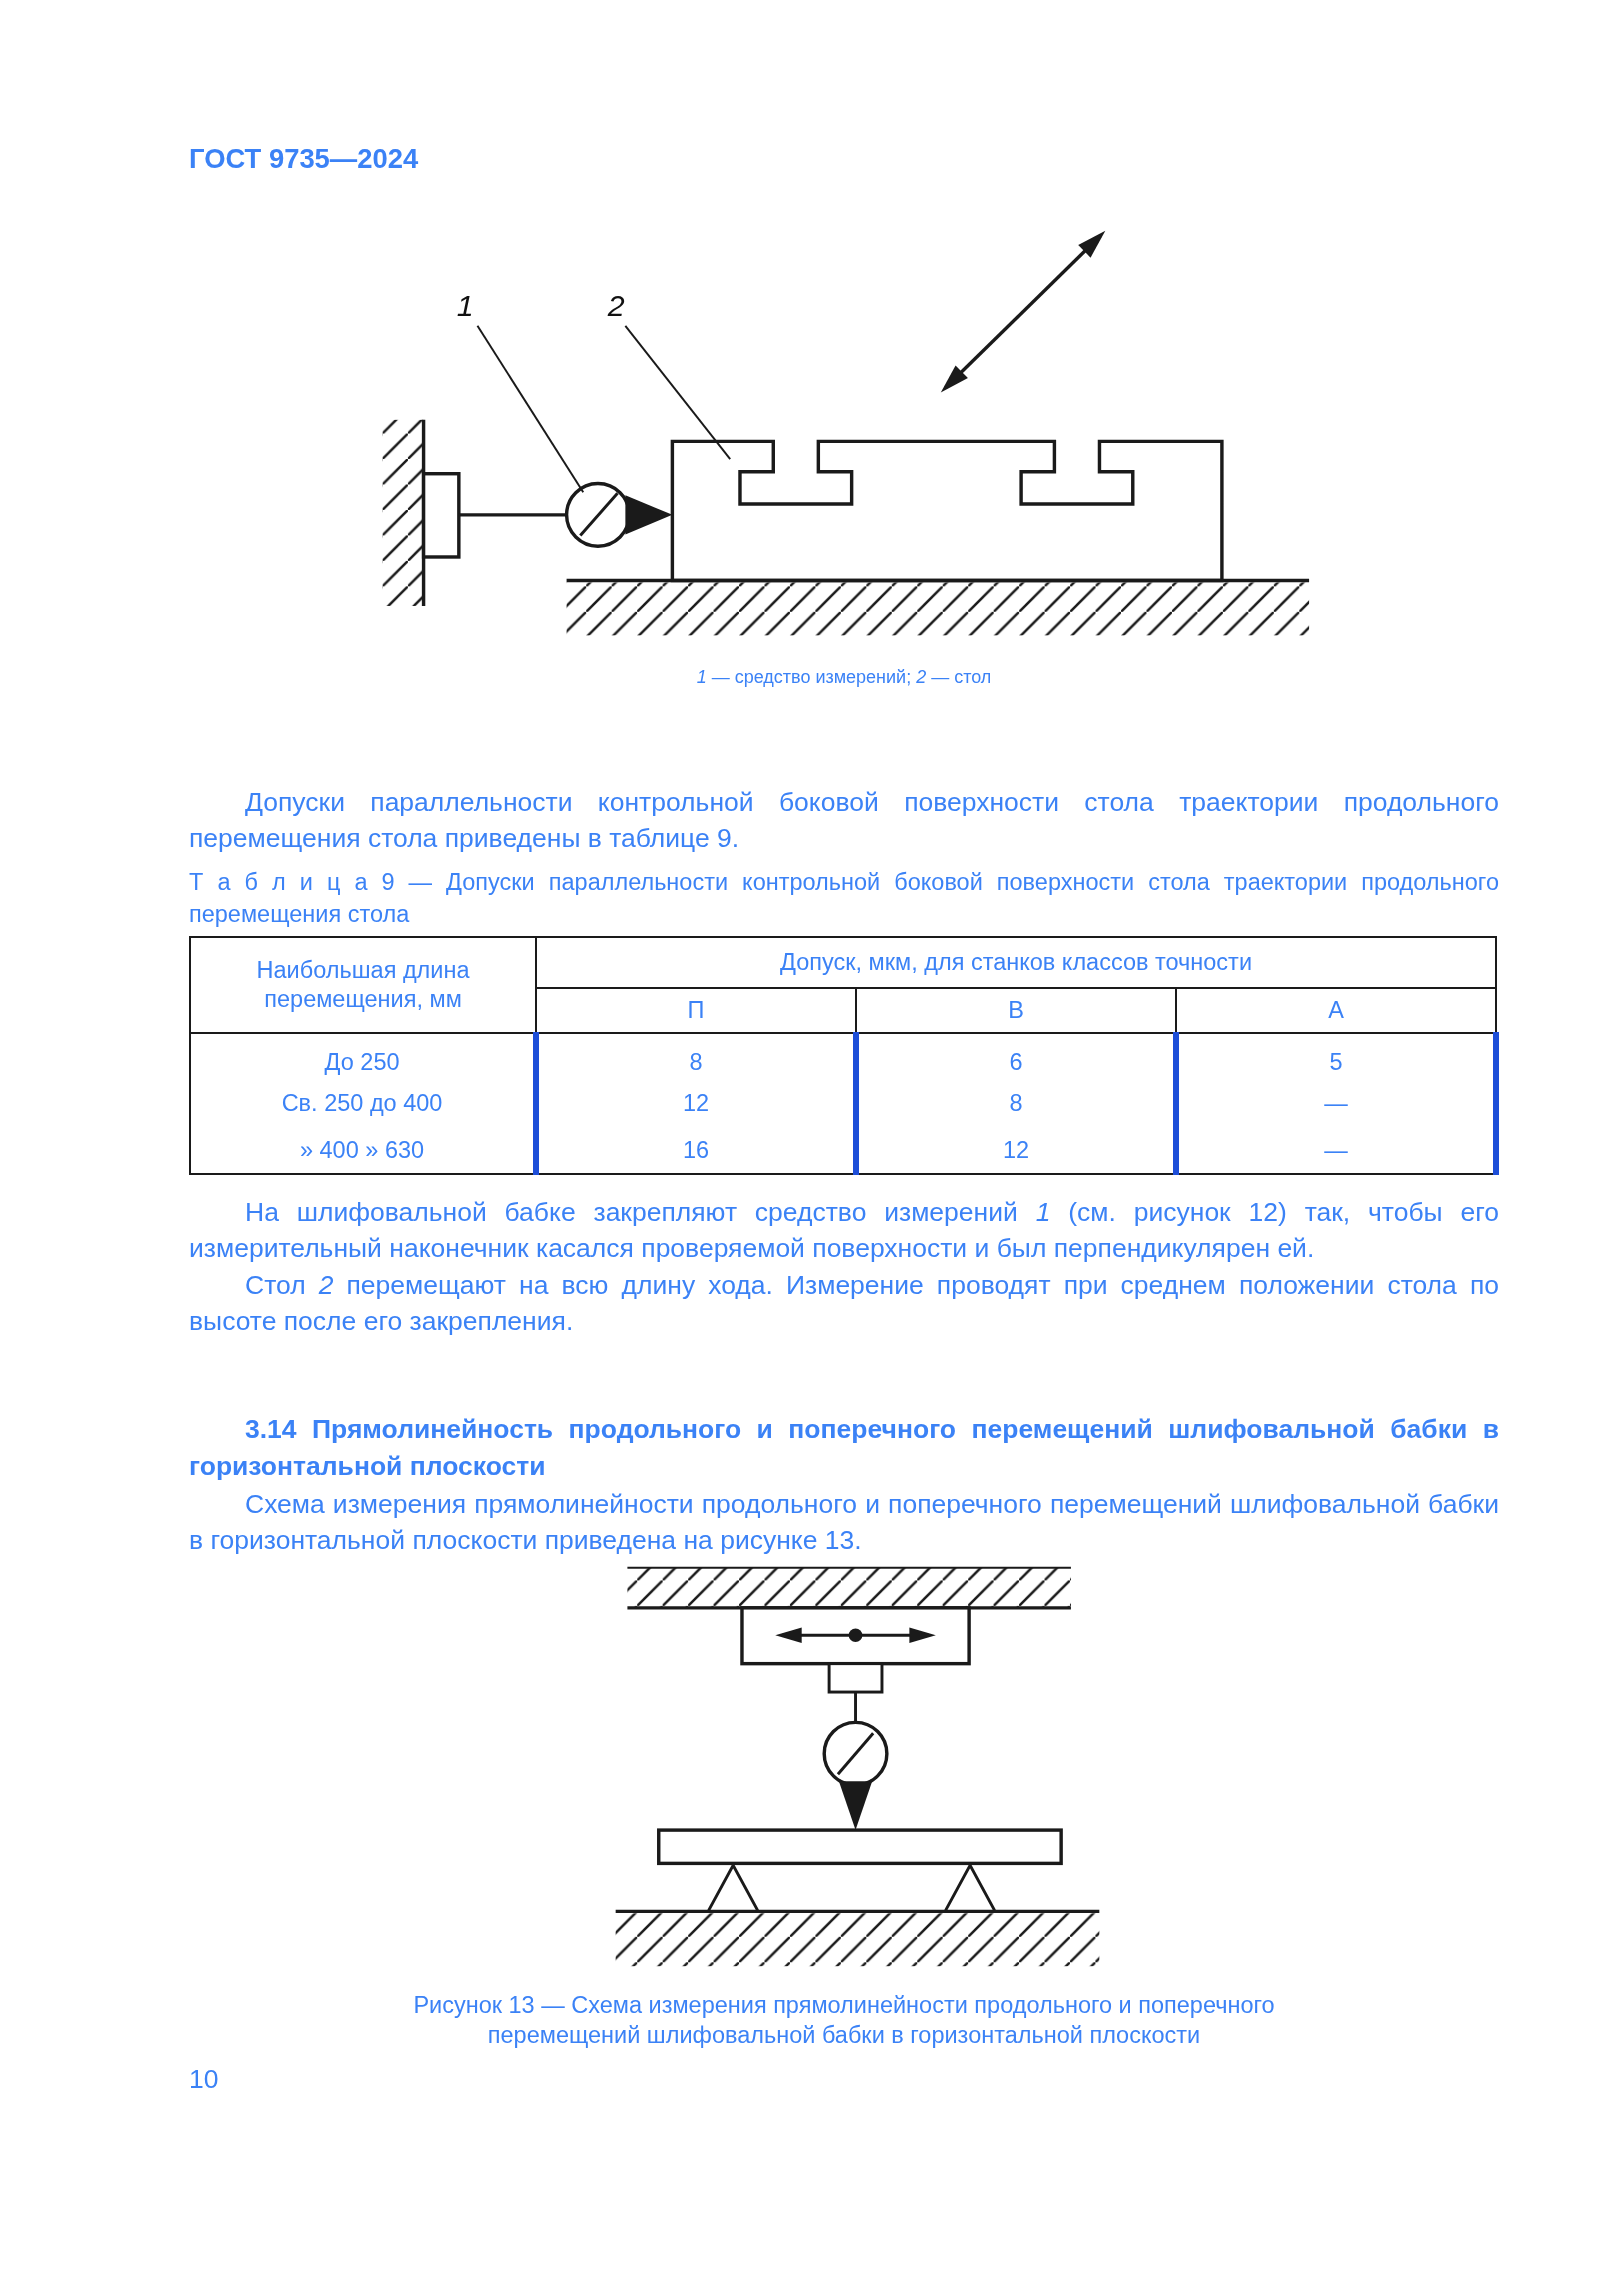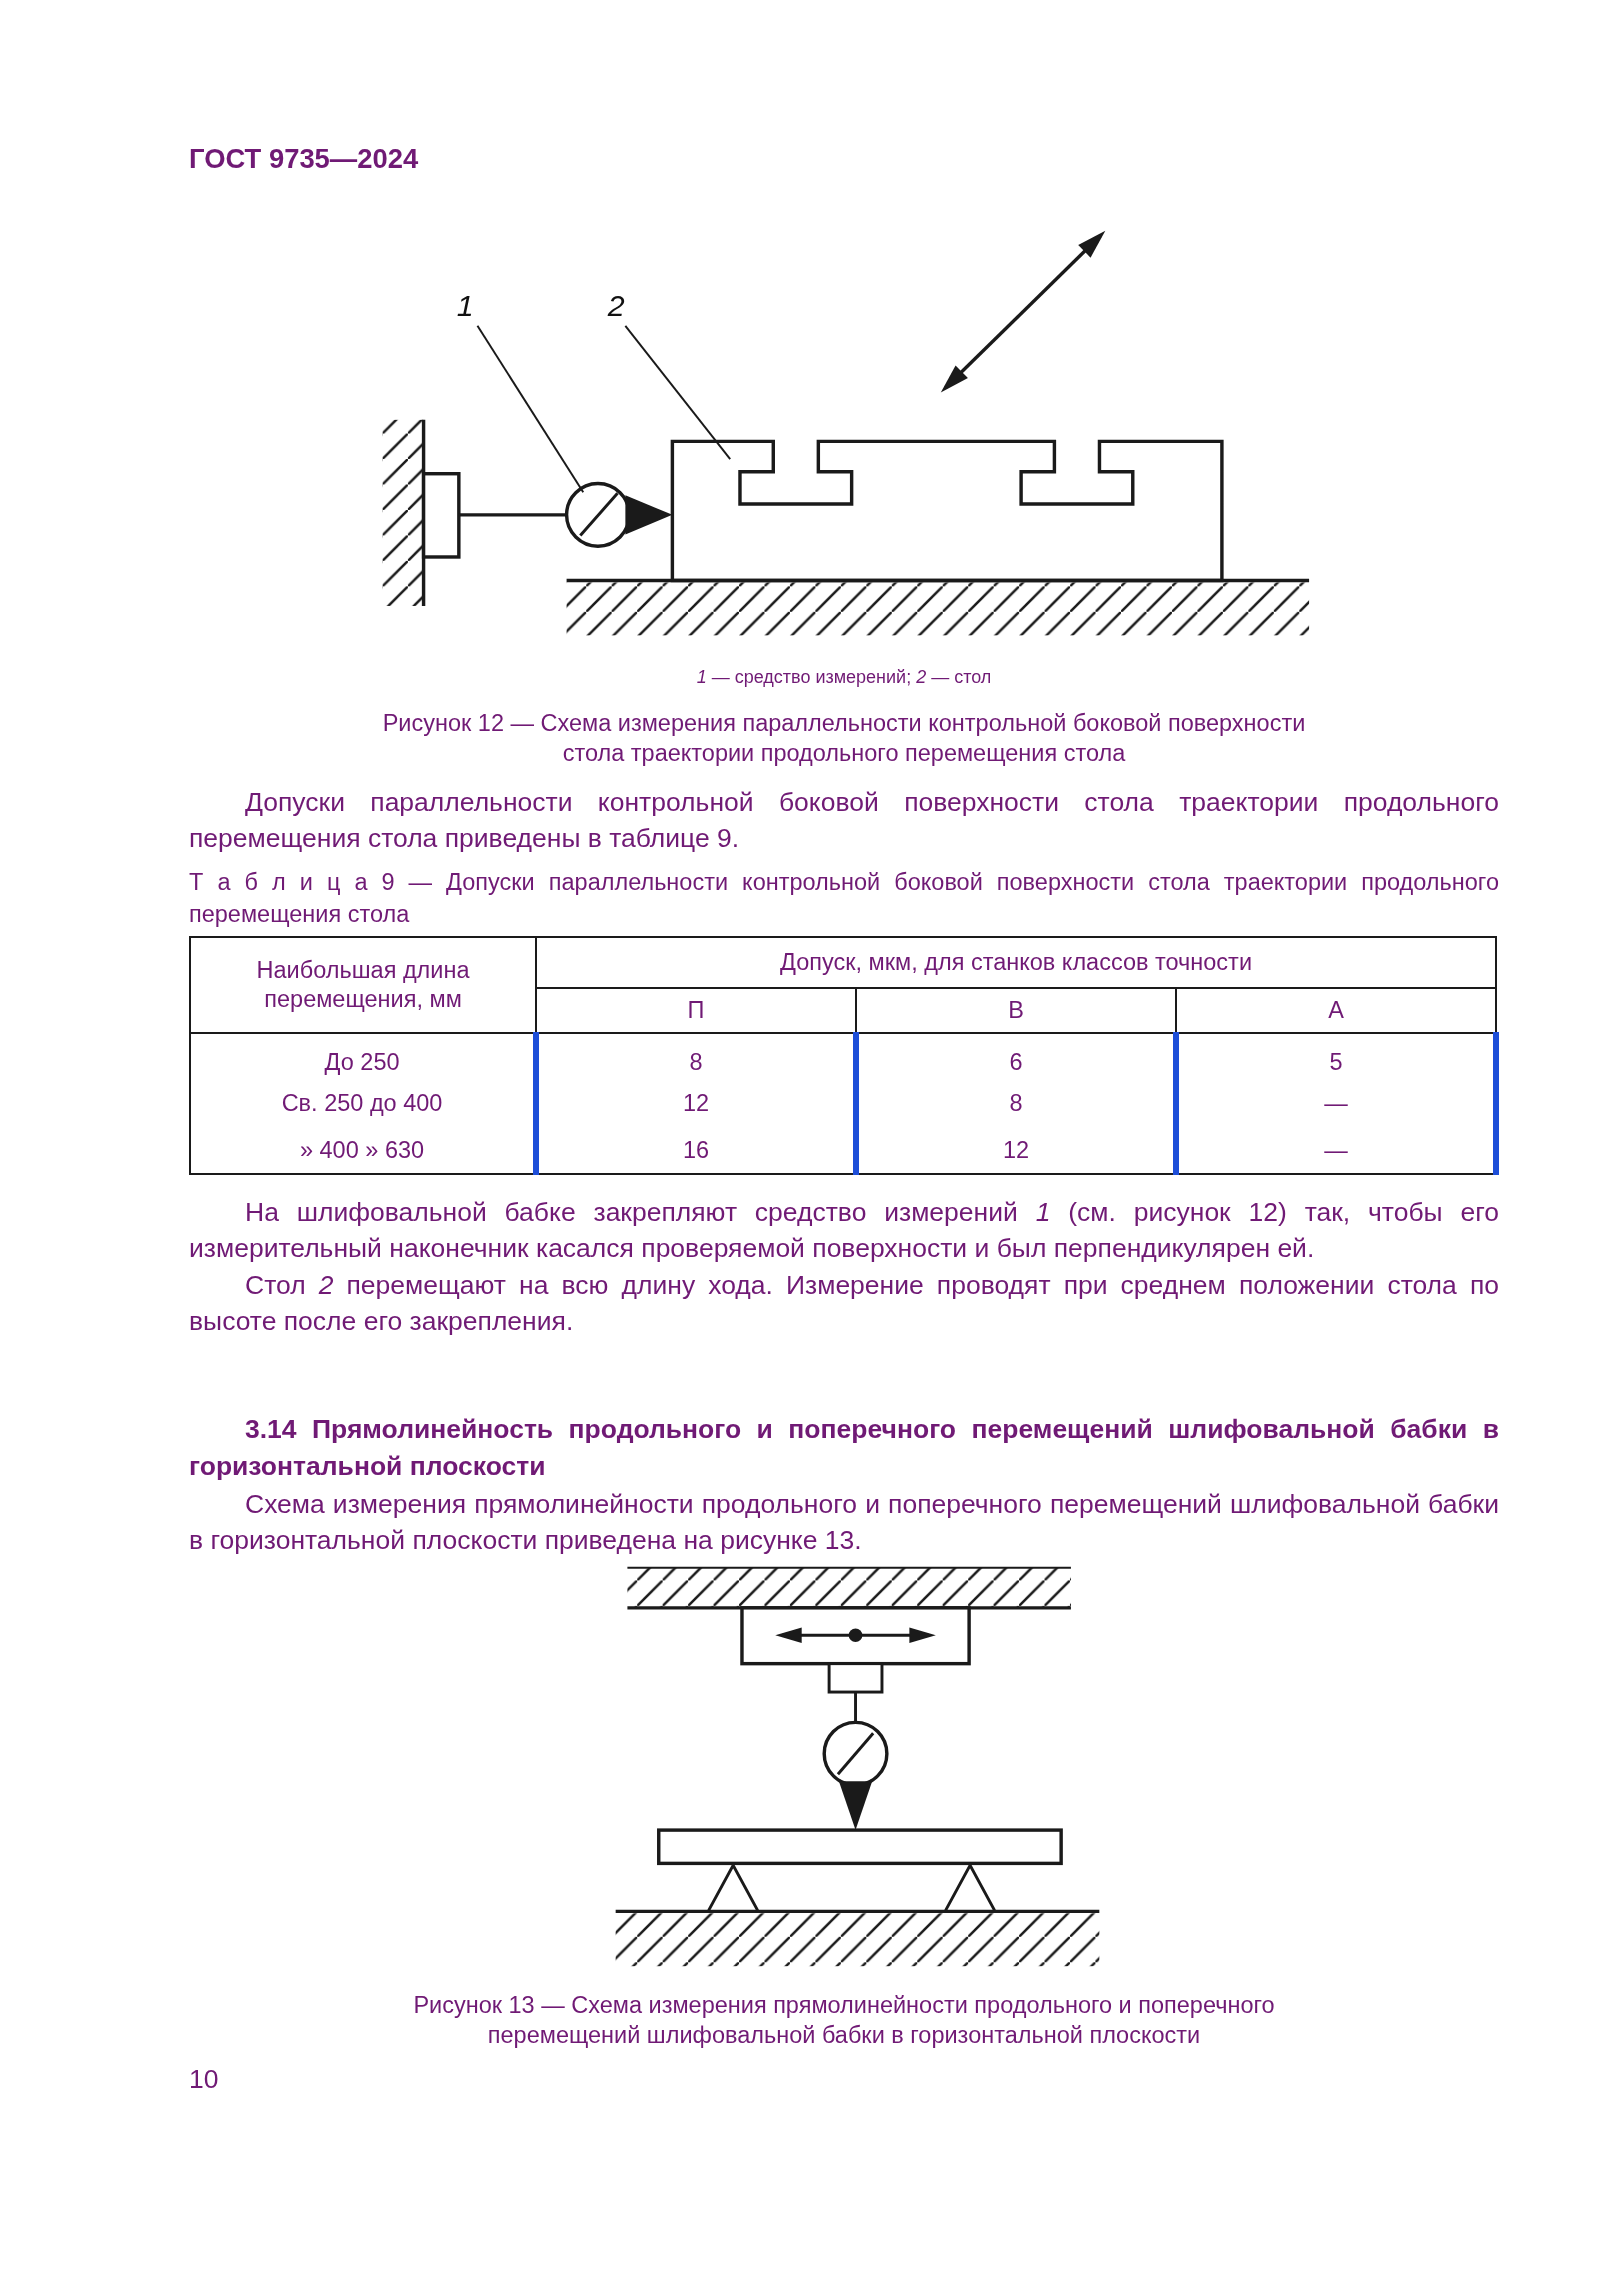--- a/index.html
+++ b/index.html
@@ -2,21 +2,21 @@
 <html lang="ru"><head>
 <meta charset="utf-8">
 <style>
   * { margin:0; padding:0; box-sizing:border-box; }
   html, body { background:#ffffff; }
   .page {
     position:relative;
     width:1621px;
     height:2267px;
     background:#ffffff;
-    color:#701a75;
+    color:#3b82f6;
     font-family:"Liberation Sans", sans-serif;
     overflow:hidden;
   }
   .abs { position:absolute; left:189px; width:1310px; }
   .doc-header { font-size:27.4px; font-weight:bold; }
   .body-text { font-size:26.5px; line-height:36px; text-align:justify; text-indent:56px; }
   .heading { font-size:26.5px; line-height:37px; font-weight:bold; text-align:justify; text-indent:56px; }
   .legend { font-size:18px; text-align:center; }
   .caption { font-size:23.5px; line-height:30px; text-align:center; }
   .caption .inner { max-width:990px; margin:0 auto; }
@@ -81,23 +81,20 @@
 
     <text class="callout" x="466" y="322">1</text>
     <line x1="487" y1="332" x2="595" y2="502" stroke="#1a1a1a" stroke-width="2"></line>
 
     <text class="callout" x="620" y="322">2</text>
     <line x1="638" y1="332" x2="745" y2="468" stroke="#1a1a1a" stroke-width="2"></line>
   </svg>
 
   <div class="abs legend" style="top:667px"><span class="it">1</span><span> — средство измерений; </span><span class="it">2</span><span> — стол</span></div>
 
-  <div class="abs caption" style="top:708px">
-    <div class="inner">Рисунок 12 — Схема измерения параллельности контрольной боковой поверхности стола траектории продольного перемещения стола</div>
-  </div>
 
   <div class="abs body-text" style="top:784px">Допуски параллельности контрольной боковой поверхности стола траектории продольного перемещения стола приведены в таблице 9.</div>
 
   <div class="abs table-title" style="top:866px">Т а б л и ц а  9 — Допуски параллельности контрольной боковой поверхности стола траектории продольного перемещения стола</div>
 
   <div class="abs" style="top:936px">
     <table class="t9">
       <colgroup>
         <col style="width:26.5%">
         <col style="width:24.5%">

